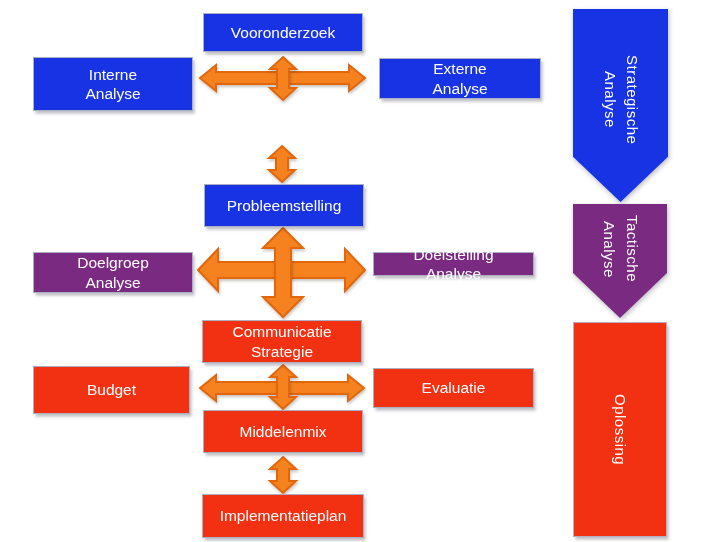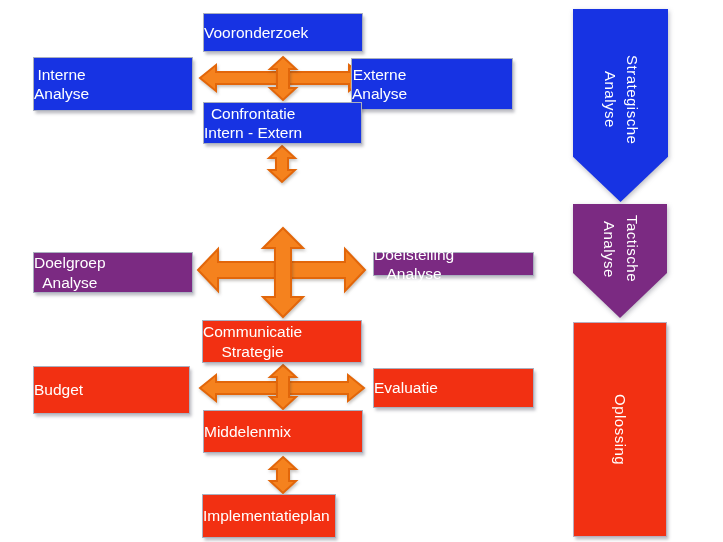--- a/index.html
+++ b/index.html
@@ -6,21 +6,21 @@
   .canvas{
     position:relative;width:723px;height:542px;background:#ffffff;
     font-family:"Liberation Sans",sans-serif;overflow:hidden;
   }
   .arrows{position:absolute;left:0;top:0;width:723px;height:542px;pointer-events:none;}
   .arrow{
     fill:var(--arrow-fill);stroke:var(--arrow-stroke);stroke-width:2;
     filter:drop-shadow(1.5px 2px 1.5px rgba(70,60,50,0.30));
   }
   .node{
-    position:absolute;display:flex;align-items:center;
+    position:absolute;display:flex;align-items:center;justify-content:center;
     text-align:center;color:var(--text);font-size:15.5px;line-height:1.25;
     border:1px solid #aab0bf;box-shadow:1.5px 2.5px 3px rgba(60,60,80,0.35);
     box-sizing:border-box;
   }
   .label{white-space:pre-line;}
   .blue{background:var(--blue);}
   .purple{background:var(--purple);}
   .red{background:var(--red);}
   .phase-wrap{position:absolute;filter:drop-shadow(1.5px 2.5px 2.5px rgba(60,60,80,0.35));}
   .phase{
@@ -55,27 +55,26 @@
     <polygon class="arrow" points="283,457 296,469 289,469 289,481 296,481 283,493 270,481 277,481 277,469 270,469"></polygon>
   </svg>
 
   <div class="node blue" style="left:203px;top:13px;width:160px;height:39px">
     <span class="label">Vooronderzoek</span>
   </div>
   <div class="node blue" style="left:33px;top:57px;width:160px;height:54px">
     <span class="label">Interne
 Analyse</span>
   </div>
-  <div class="node blue" style="left:351px;top:58px;width:162px;height:52px">
+  <div class="node blue" style="left:379px;top:58px;width:162px;height:41px">
     <span class="label">Externe
 Analyse</span>
   </div>
-  <div class="node blue" style="left:203px;top:102px;width:159px;height:42px">
-    <span class="label">Confrontatie
-Intern - Extern</span>
+  <div class="node blue" style="left:204px;top:184px;width:160px;height:43px">
+    <span class="label">Probleemstelling</span>
   </div>
 
   <div class="node purple" style="left:33px;top:252px;width:160px;height:41px">
     <span class="label">Doelgroep
 Analyse</span>
   </div>
   <div class="node purple" style="left:373px;top:252px;width:161px;height:24px">
     <span class="label">Doelstelling
 Analyse</span>
   </div>
@@ -86,21 +85,21 @@
   </div>
   <div class="node red" style="left:33px;top:366px;width:157px;height:48px">
     <span class="label">Budget</span>
   </div>
   <div class="node red" style="left:373px;top:368px;width:161px;height:40px">
     <span class="label">Evaluatie</span>
   </div>
   <div class="node red" style="left:203px;top:410px;width:160px;height:43px">
     <span class="label">Middelenmix</span>
   </div>
-  <div class="node red" style="left:202px;top:494px;width:134px;height:44px">
+  <div class="node red" style="left:202px;top:494px;width:162px;height:44px">
     <span class="label">Implementatieplan</span>
   </div>
 
   <div class="phase-wrap" style="left:573px;top:9px;width:95px;height:193px">
     <div class="phase pent-blue blue">
       <span class="label">Strategische
 Analyse</span>
     </div>
   </div>
   <div class="phase-wrap" style="left:573px;top:204px;width:94px;height:114px">

